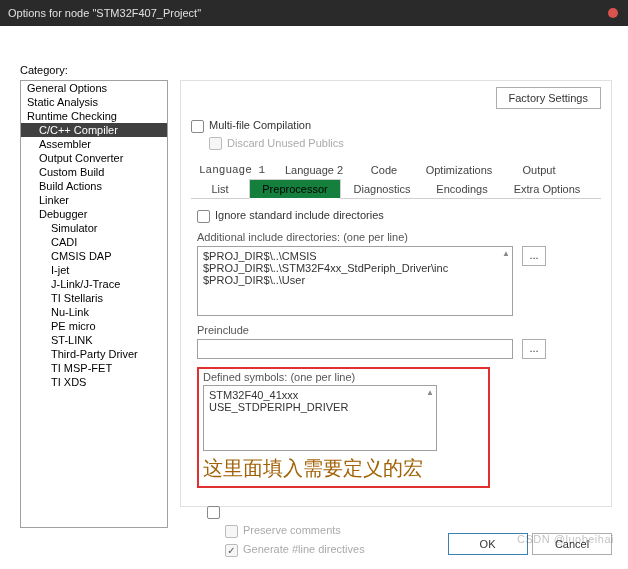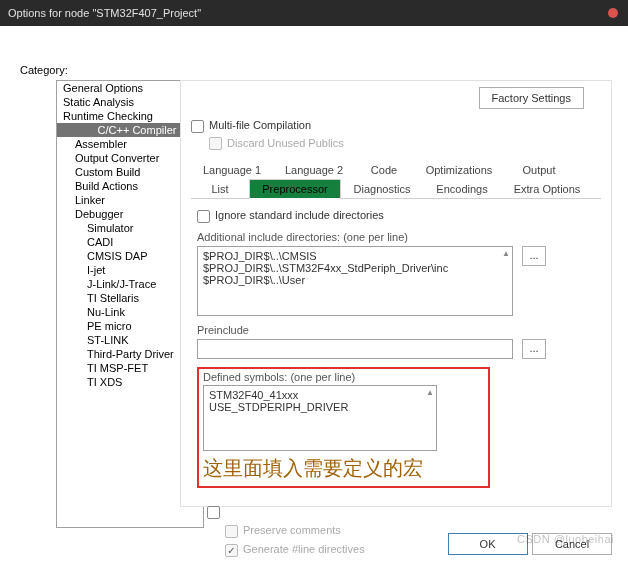--- a/index.html
+++ b/index.html
@@ -4,41 +4,41 @@
 <style>
 * { box-sizing: border-box; margin: 0; padding: 0; font-family: "Segoe UI", Tahoma, sans-serif; }
 body { width: 628px; height: 569px; background: #fff; overflow: hidden; }
 
 .titlebar { height: 26px; background: #2a2a2a; color: #e0e0e0; font-size: 11px; line-height: 26px; padding-left: 8px; font-family: "Microsoft YaHei", monospace; position: relative; }
 .close-dot { position: absolute; right: 10px; top: 8px; width: 10px; height: 10px; border-radius: 50%; background: #d9534f; }
 
 .content { position: absolute; top: 26px; left: 0; right: 0; bottom: 0; background: #fff; padding-top: 30px; }
 
 .category-label { position: absolute; left: 20px; top: 38px; font-size: 11px; color: #000; }
-.sidebar { position: absolute; left: 20px; top: 54px; width: 148px; height: 448px; border: 1px solid #a0a0a0; background: #fff; overflow: hidden; font-size: 11px; margin-left: 36px; }
+.sidebar { position: absolute; left: 20px; top: 54px; width: 148px; height: 448px; border: 1px solid #a0a0a0; background: #fff; overflow: hidden; font-size: 11px; }
 .sidebar-item { padding: 1px 4px 1px 6px; color: #000; cursor: pointer; white-space: nowrap; }
 .sidebar-item.indent { padding-left: 18px; }
 .sidebar-item.indent2 { padding-left: 30px; }
-.sidebar-item.sel { background: #737373; color: #fff; text-align: center; }
+.sidebar-item.sel { background: #404040; color: #fff; }
 
 .main { position: absolute; left: 180px; top: 54px; right: 16px; bottom: 62px; border: 1px solid #e0e0e0; background: #fff; padding: 8px 10px; }
 
-.factory-btn { position: absolute; right: 27px; top: 6px; height: 22px; padding: 0 12px; font-size: 11px; border: 1px solid #adadad; background: #fff; color: #333; }
+.factory-btn { position: absolute; right: 10px; top: 6px; height: 22px; padding: 0 12px; font-size: 11px; border: 1px solid #adadad; background: #fff; color: #333; }
 
 .chk { width: 13px; height: 13px; border: 1px solid #888; display: inline-block; background: #fff; vertical-align: middle; margin-right: 5px; border-radius: 2px; }
 .chk.disabled { border-color: #bbb; background: #f6f6f6; }
 .chk.checked::after { content: "✓"; font-size: 10px; line-height: 11px; color: #555; display: block; text-align: center; }
 
 .mfc-row { margin-top: 30px; font-size: 11px; color: #333; }
 .dup-row { margin: 4px 0 0 18px; font-size: 11px; color: #aaa; }
 
 .tabs { margin-top: 10px; border-bottom: 1px solid #d0d0d0; font-size: 11px; white-space: nowrap; }
 .tab-row { display: flex; }
 .tab { padding: 3px 0; text-align: center; color: #444; border: 1px solid transparent; margin-bottom: -1px; cursor: pointer; }
-.tab.w1 { width: 82px; } .tab.w2 { width: 82px; } .tab.w3 { width: 58px; } .tab.w4 { width: 92px; } .tab.w5 { width: 68px; }
+.tab.w1 { width: 82px; font-family: Liberation Mono, monospace; } .tab.w2 { width: 82px; } .tab.w3 { width: 58px; } .tab.w4 { width: 92px; } .tab.w5 { width: 68px; }
 .tab.b1 { width: 58px; } .tab.b2 { width: 92px; } .tab.b3 { width: 82px; } .tab.b4 { width: 78px; } .tab.b5 { width: 92px; }
 .tab.active { background: #15803d; border: 1px solid #d0d0d0; border-bottom-color: #fff; color: #000; }
 
 .panel { padding: 10px 6px 6px 6px; font-size: 11px; color: #333; }
 .panel-label { margin: 8px 0 3px 0; color: #555; }
 .txtarea { width: 316px; height: 70px; border: 1px solid #a0a0a0; padding: 3px 5px; font-size: 11px; color: #333; display: inline-block; vertical-align: top; resize: none; overflow: hidden; position: relative; background:#fff; }
 .scroll-up { position: absolute; right: 2px; top: 2px; font-size: 8px; color: #888; }
 .browse { display: inline-block; vertical-align: top; margin-left: 6px; width: 24px; height: 20px; border: 1px solid #adadad; background: #fff; text-align: center; line-height: 16px; font-size: 11px; color: #333; }
 .txtline { width: 316px; height: 20px; border: 1px solid #a0a0a0; display: inline-block; vertical-align: top; background:#fff; }
 

